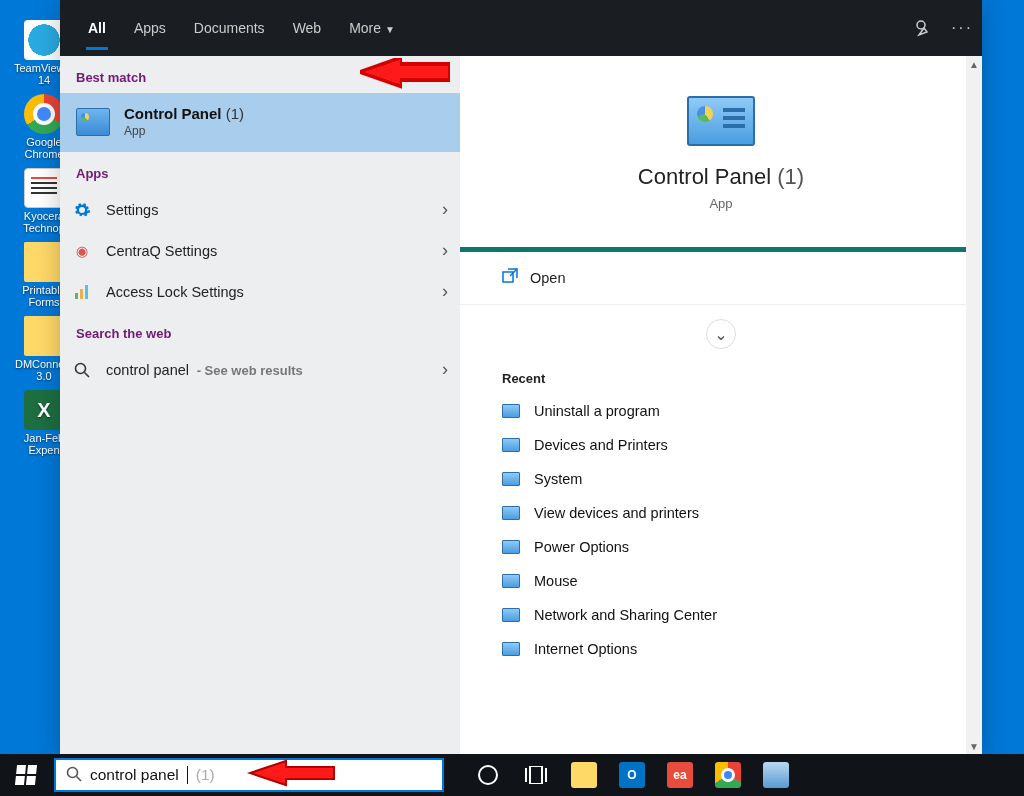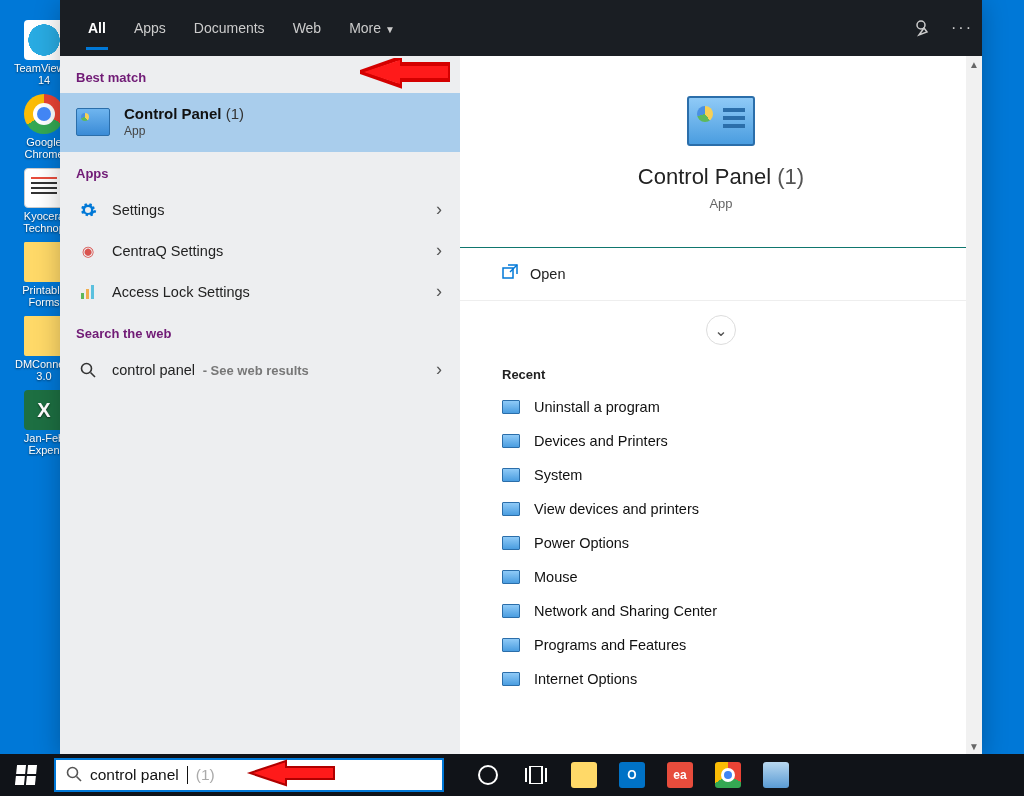--- a/index.html
+++ b/index.html
@@ -36,33 +36,33 @@
   .right-col { flex: 1; background: #fff; position: relative; overflow: hidden; }
 
   .sect-head { font-size: 13px; font-weight: 600; color: #701a75; padding: 14px 16px 8px 16px; }
   .best-match { background: #a9cdec; display:flex; align-items:center; gap: 14px; padding: 12px 16px 14px 16px; position: relative; }
   .best-match .cp-ico { width: 34px; height: 28px; background: linear-gradient(#6fb5ef,#3a8bd6); border:1px solid #2b6eaa; border-radius:2px; position:relative; }
   .best-match .cp-ico::after { content:""; position:absolute; left:4px; top:4px; width:8px; height:8px; background: conic-gradient(#f7d056 0 40%, #5cb85c 0 70%, #4a90e2 0); border-radius:50%; }
   .best-match .title-line { font-size: 15px; font-weight: 600; color:#111; }
   .best-match .title-line .ct { color:#333; font-weight: 400; }
   .best-match .sub { font-size: 12px; color: #444; margin-top: 2px; }
 
-  .row-item { display:flex; align-items:center; padding: 10px 18px; font-size: 14.5px; color:#222; gap: 14px; cursor:pointer; }
+  .row-item { display:flex; align-items:center; padding: 10px 12px; font-size: 14.5px; color:#222; gap: 14px; cursor:pointer; }
   .row-item .lead-ico { width: 20px; height:20px; display:flex; align-items:center; justify-content:center; color:#0078d7; }
   .row-item .chev { margin-left:auto; color:#555; font-size: 18px; }
   .row-item .sub-inline { color:#777; font-size: 13px; margin-left: 4px; font-weight: bold; }
 
   .right-inner { padding: 30px 40px 10px 40px; text-align: center; }
   .large-cp-icon { width: 68px; height: 50px; margin: 10px auto 18px; background: linear-gradient(#8fcaf7,#4a9de0); border:2px solid #2b6eaa; border-radius:3px; position:relative; }
   .large-cp-icon::before { content:""; position:absolute; left:8px; top:8px; width:16px; height:16px; background: conic-gradient(#f7d056 0 40%, #5cb85c 0 70%, #4a90e2 0); border-radius:50%; }
   .large-cp-icon::after { content:""; position:absolute; right:8px; top:10px; width:22px; height:4px; background:#2b6eaa; box-shadow: 0 8px 0 #2b6eaa, 0 16px 0 #2b6eaa; }
   .right-title { font-size: 22px; color:#222; }
   .right-title .ct { color:#555; }
   .right-sub { font-size: 13px; color:#666; margin-top: 6px; }
-  .open-row { display:flex; align-items:center; gap: 12px; padding: 16px 42px; border-top:1px solid #0f766e; border-bottom:1px solid #eee; margin-top: 26px; font-size: 14.5px; color:#222; cursor:pointer; }
+  .open-row { display:flex; align-items:center; gap: 12px; padding: 16px 42px; border-top:5px solid #0f766e; border-bottom:1px solid #eee; margin-top: 26px; font-size: 14.5px; color:#222; cursor:pointer; }
   .open-row .open-ico { color:#0078d7; font-size:16px; }
   .expand-btn { width: 30px; height: 30px; border:1px solid #ddd; border-radius: 50%; display:flex; align-items:center; justify-content:center; margin: 14px auto; color:#555; cursor:pointer;}
   .recent-head { text-align:left; padding: 8px 42px; font-size: 13px; font-weight:700; color:#222; }
   .recent-item { display:flex; align-items:center; gap: 14px; padding: 9px 42px; text-align:left; font-size: 14.5px; color:#111; cursor:pointer;}
   .recent-item .mini-cp { width:18px; height:14px; background: linear-gradient(#8fcaf7,#4a9de0); border:1px solid #2b6eaa; border-radius:1px; }
 
   .right-scroll { position:absolute; right:0; top:0; bottom:0; width:16px; background:#f1f1f1; }
   .right-scroll .up, .right-scroll .dn { height:16px; display:flex; align-items:center; justify-content:center; font-size:10px; color:#666; }
   .right-scroll .dn { position:absolute; bottom:0; left:0; right:0; }
 
@@ -240,24 +240,20 @@
         <div class="recent-item">
             <div class="mini-cp"></div>
             <span>Mouse</span>
           </div>
         <div class="recent-item">
             <div class="mini-cp"></div>
             <span>Network and Sharing Center</span>
           </div>
         <div class="recent-item">
             <div class="mini-cp"></div>
-            <span>Programs and Features</span>
-          </div>
-        <div class="recent-item">
-            <div class="mini-cp"></div>
             <span>Internet Options</span>
           </div>
 
         <div class="right-scroll">
           <div class="up">▲</div>
           <div class="dn">▼</div>
         </div>
       </div>
     </div>
 

